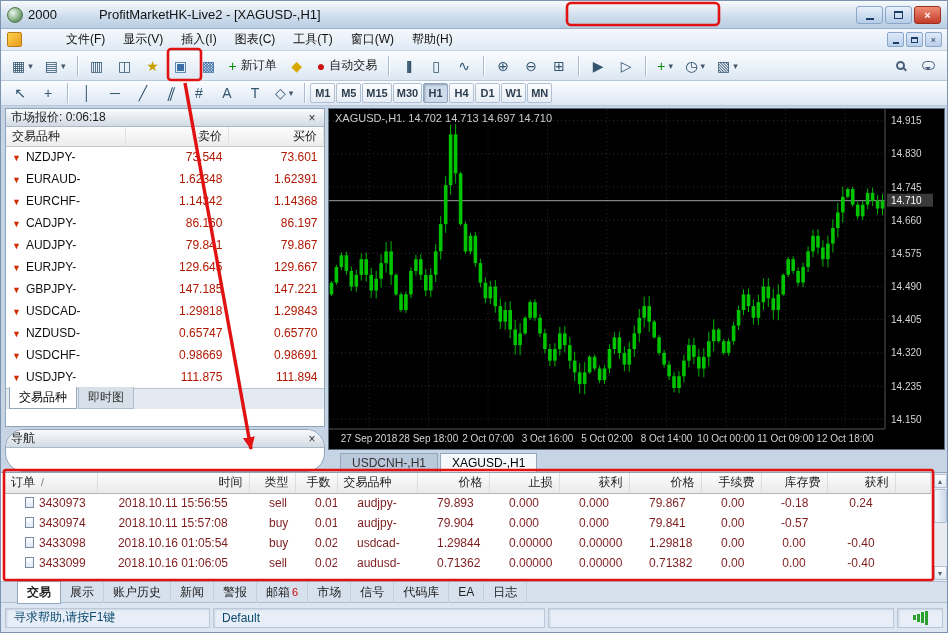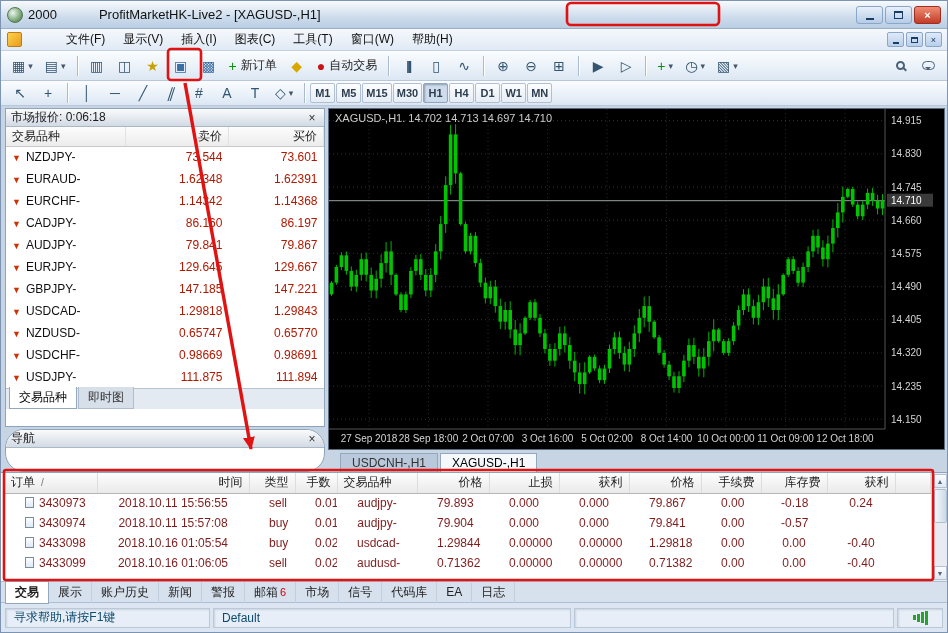--- a/index.html
+++ b/index.html
@@ -85,28 +85,28 @@
 .al-l{text-align:left;}
 .al-r{text-align:right;}
 .sort{color:#777;font-size:10px;margin-left:6px;}
 .doc{display:inline-block;width:9px;height:11px;border:1px solid #7a8aa0;background:linear-gradient(#ffffff,#dde8f5);margin-right:5px;vertical-align:-1px;}
 .tscroll{position:absolute;top:0;right:0;width:15px;height:100%;background:#e8ecf2;border-left:1px solid #c2cedd;display:flex;flex-direction:column;align-items:center;font-size:7px;color:#567;}
 .sarrow{height:14px;width:13px;margin:1px 0;border:1px solid #b4c2d4;background:linear-gradient(#fbfcfe,#dfe8f2);display:flex;align-items:center;justify-content:center;}
 .sthumb{width:13px;height:34px;border:1px solid #aebfd4;background:linear-gradient(90deg,#f4f8fc,#ccd9e8);border-radius:2px;}
 .strack{flex:1;}
 
 
-.btabs{height:21px;background:#d7e1ee;display:flex;align-items:center;padding-left:4px;border-top:1px solid #b0bfd0;}
+.btabs{height:21px;background:#d7e1ee;display:flex;align-items:center;padding-left:16px;border-top:1px solid #b0bfd0;}
 .btab{padding:2px 9px;font-size:12px;color:#222;border-right:1px solid #c2cedd;}
 .btab.active{background:#fff;border:1px solid #93a7bd;font-weight:bold;}
 .badge{color:#cc0000;font-size:11px;margin-left:2px;}
 .statusbar{height:30px;background:#dce6f2;border-top:1px solid #aebfd2;display:flex;align-items:center;padding:2px 4px;gap:3px;}
 .seg{border:1px solid #bac8d8;box-shadow:inset 1px 1px 2px rgba(120,140,160,.28);height:20px;display:flex;align-items:center;padding:0 8px;background:#e7eef7;color:#0c4a6e;}
 .s1{width:205px;}
-.s2{width:358px;}
+.s2{width:332px;}
 .sfill{flex:1;}
 .s3{width:46px;justify-content:center;gap:1px;}
 .cbar{display:inline-block;width:3px;background:#2ca02c;}
 
 
 .anno{position:absolute;inset:0;z-index:90;pointer-events:none;}
 .anno rect{fill:none;stroke:#e01212;stroke-width:2.6;}
 .anno line{stroke:#e01212;stroke-width:3.4;}
 </style>
 </head>

